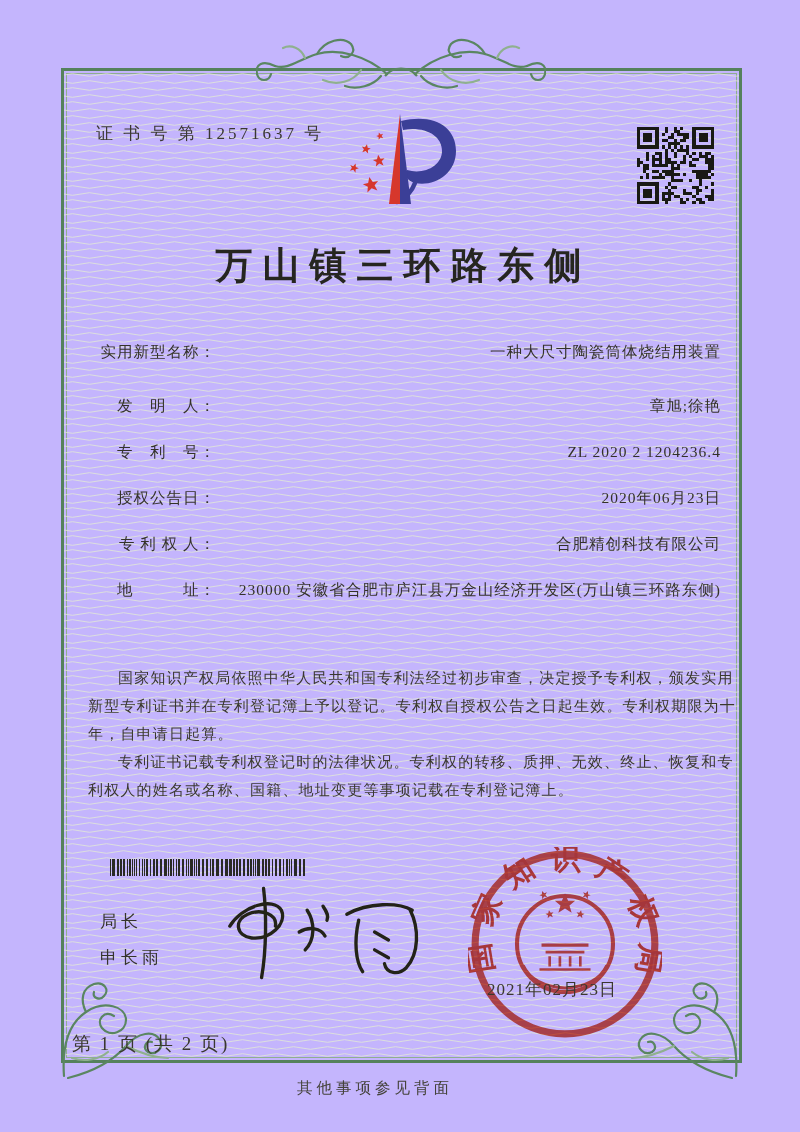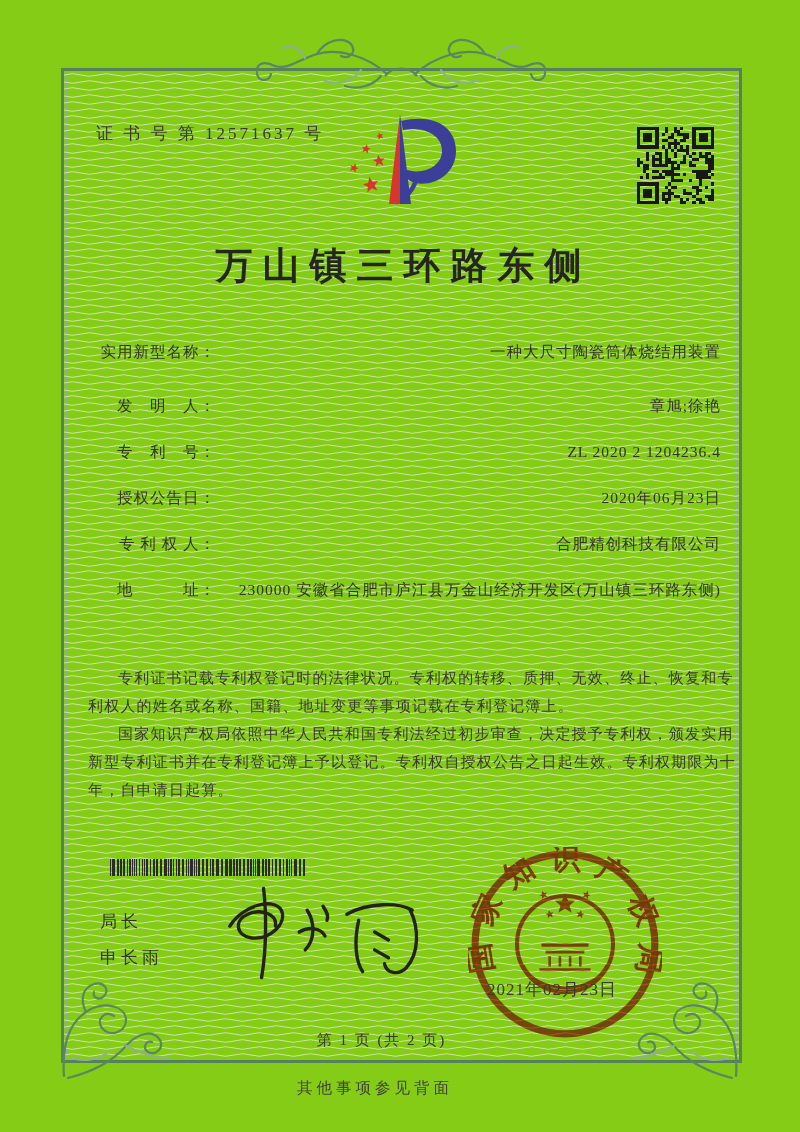--- a/index.html
+++ b/index.html
@@ -1,18 +1,18 @@
 <!DOCTYPE html>
 <html><head>
 <meta charset="utf-8">
 <style>
   html,body{margin:0;padding:0;background:#ffffff;}
   .page{
     position:relative;width:800px;height:1132px;overflow:hidden;
-    background:#84cc16;
+    background:#c4b5fd;
     font-family:"Liberation Serif","DejaVu Serif",serif;
     color:#34322a;
     text-decoration:underline;
   }
   
   .frame{position:absolute;left:61px;top:68px;width:675px;height:989px;
     border:3px solid #55815c;}
   .frame-inner{position:absolute;inset:2px;border:1px solid #8fae90;}
   .waves{position:absolute;left:0;top:0;width:100%;height:100%;pointer-events:none;}
   .orn{position:absolute;pointer-events:none;}
@@ -40,22 +40,22 @@
   
   .barcode{position:absolute;left:110px;top:859px;width:200px;height:17px;}
   .commissioner{position:absolute;left:100px;top:910px;
     font-family:"Liberation Sans","DejaVu Sans",sans-serif;
     font-size:17px;letter-spacing:4px;color:#35332c;}
   .commissioner .line2{margin-top:13px;}
   .signature{position:absolute;left:212px;top:880px;width:228px;height:110px;}
   .seal{position:absolute;left:468px;top:847px;width:194px;height:194px;mix-blend-mode:multiply;opacity:.94;}
   .seal-date{position:absolute;left:487px;top:978px;font-size:17px;letter-spacing:1px;
     font-weight:500;color:#3b382f;z-index:5;}
-  .page-info{position:absolute;left:44px;top:1031px;width:675px;text-align:center;
-    font-size:15px;letter-spacing:2px;color:#3a382f;}
+  .page-info{position:absolute;left:72px;top:1031px;width:675px;
+    font-size:19px;letter-spacing:2px;color:#3a382f;}
   .back-note{position:absolute;left:0;top:1078px;width:750px;text-align:center;
     font-size:15.5px;letter-spacing:4px;color:#44423a;}
 </style>
 </head>
 <body>
 
 <div class="page">
 
   <div class="frame">
     <div class="frame-inner"></div>
@@ -437,22 +437,22 @@
       <span class="flabel">专 利 权 人：</span>
       <span class="fvalue">合肥精创科技有限公司</span>
     </div>
     <div class="row addr">
       <span class="flabel">地　　　址：</span>
       <span class="fvalue" style="max-width:505px">230000 安徽省合肥市庐江县万金山经济开发区(万山镇三环路东侧)</span>
     </div>
   </div>
 
   <div class="body-text">
+    <p>国家知识产权局依照中华人民共和国专利法经过初步审查，决定授予专利权，颁发实用新型专利证书并在专利登记簿上予以登记。专利权自授权公告之日起生效。专利权期限为十年，自申请日起算。</p>
     <p>专利证书记载专利权登记时的法律状况。专利权的转移、质押、无效、终止、恢复和专利权人的姓名或名称、国籍、地址变更等事项记载在专利登记簿上。</p>
-    <p>国家知识产权局依照中华人民共和国专利法经过初步审查，决定授予专利权，颁发实用新型专利证书并在专利登记簿上予以登记。专利权自授权公告之日起生效。专利权期限为十年，自申请日起算。</p>
   </div>
 
   <svg class="barcode" id="bcsvg" viewBox="0 0 200 17" preserveAspectRatio="none">
       <rect x="0" y="0" width="1" height="17" fill="#2a2a26"></rect>
       <rect x="2" y="0" width="3" height="17" fill="#2a2a26"></rect>
       <rect x="7" y="0" width="2" height="17" fill="#2a2a26"></rect>
       <rect x="10" y="0" width="2" height="17" fill="#2a2a26"></rect>
       <rect x="13" y="0" width="2" height="17" fill="#2a2a26"></rect>
       <rect x="17" y="0" width="1" height="17" fill="#2a2a26"></rect>
       <rect x="19" y="0" width="2" height="17" fill="#2a2a26"></rect>

